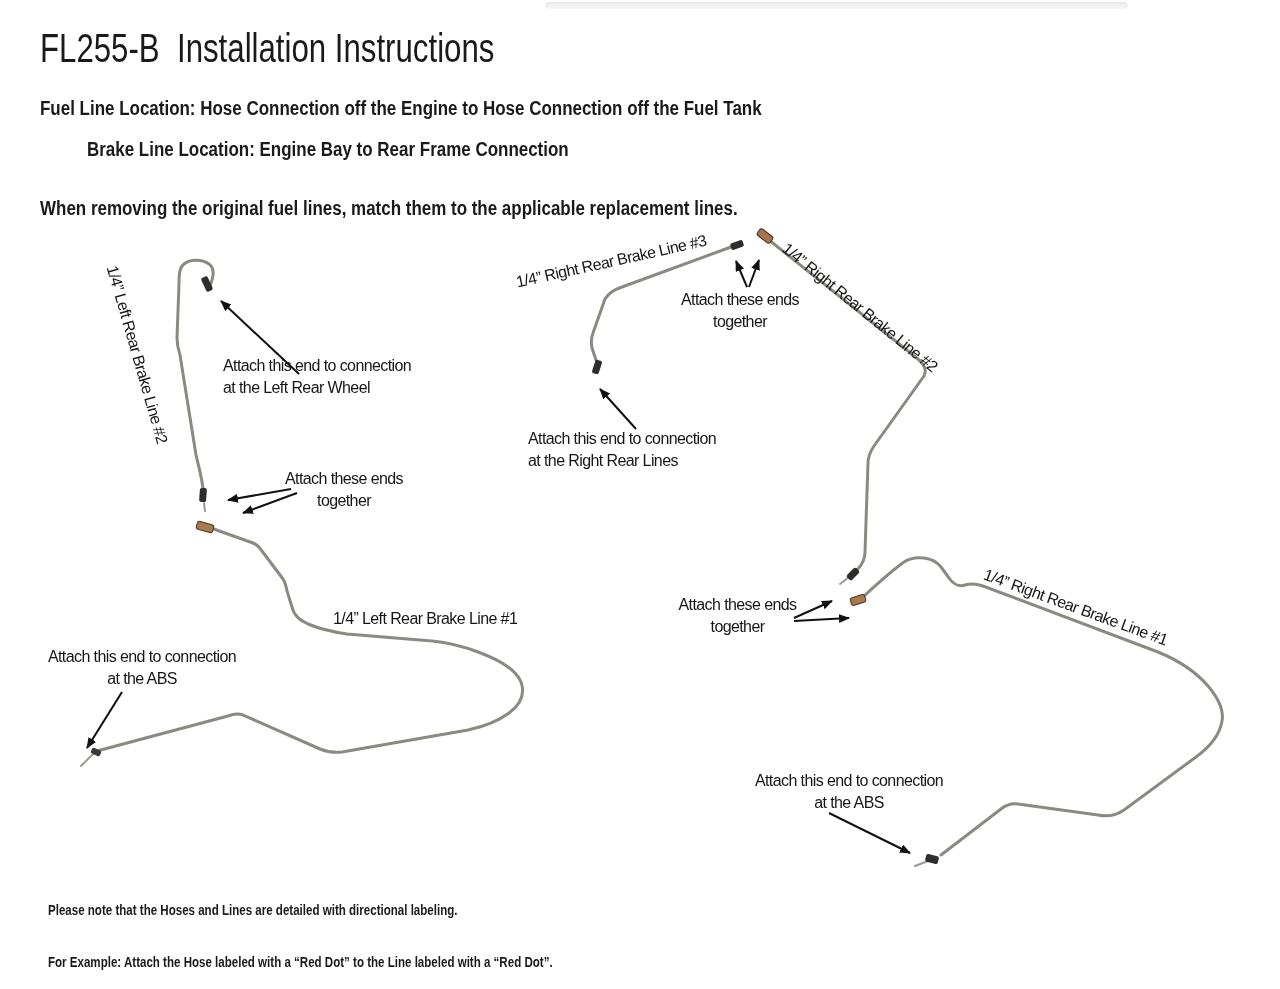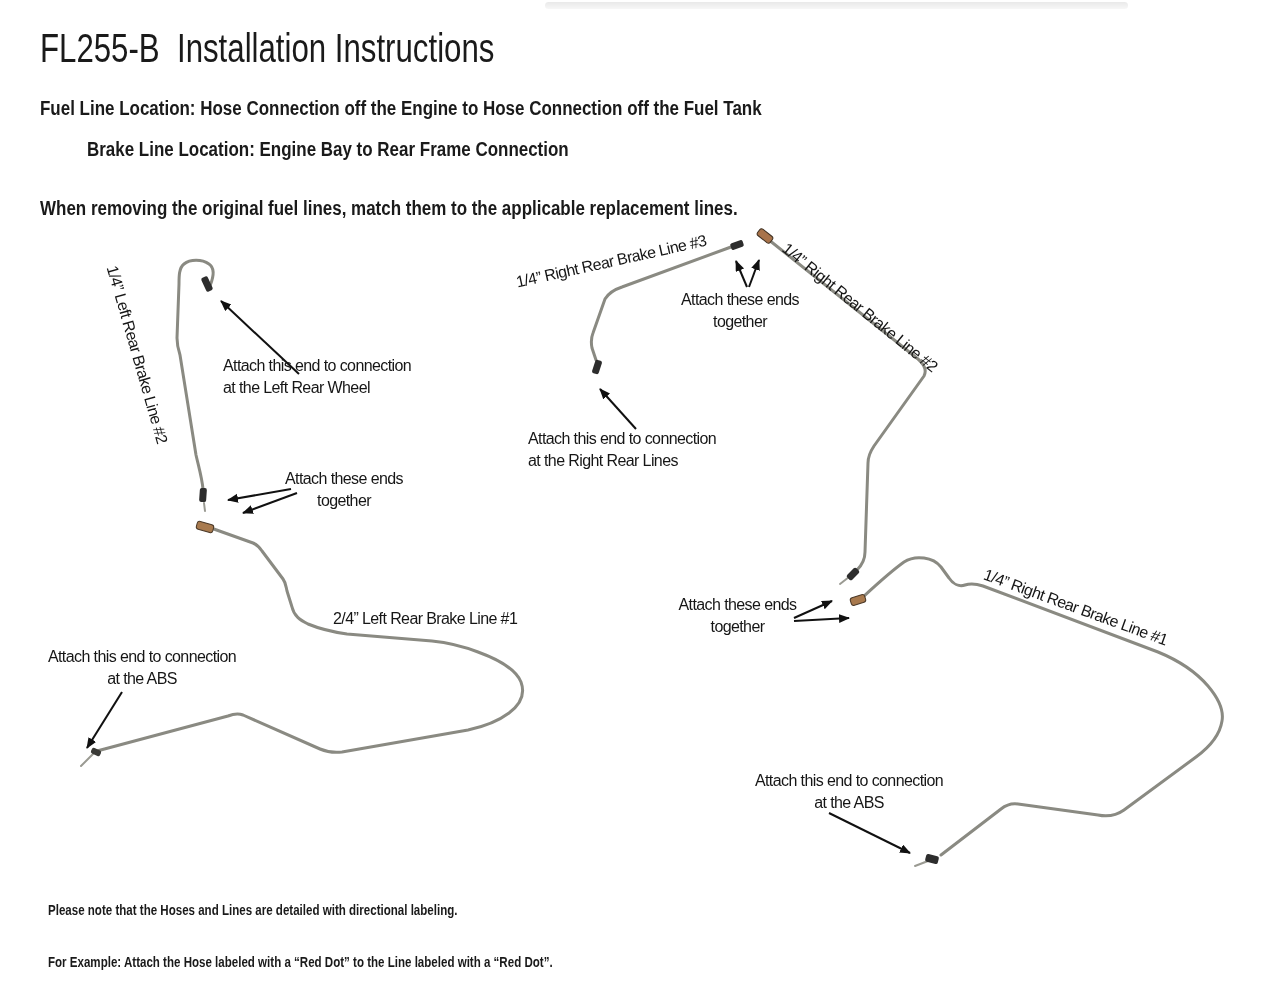--- a/index.html
+++ b/index.html
@@ -89,21 +89,21 @@
     <path marker-end="url(#ah)" d="M 749,287 L 759,260"></path>
     <path marker-end="url(#ah)" d="M 636,429 L 600,389"></path>
     <path marker-end="url(#ah)" d="M 794,618 L 832,601"></path>
     <path marker-end="url(#ah)" d="M 794,621 L 849,618"></path>
     <path marker-end="url(#ah)" d="M 122,692 L 87,748"></path>
     <path marker-end="url(#ah)" d="M 829,813 L 910,853"></path>
   </g>
 </svg>
 
 <div class="abs ann rot" style="left:122px;top:263px;transform:rotate(74deg);">1/4” Left Rear Brake Line #2</div>
-<div class="abs ann rot" style="left:333px;top:608px;">2/4” Left Rear Brake Line #1</div>
+<div class="abs ann rot" style="left:333px;top:608px;">1/4” Left Rear Brake Line #1</div>
 <div class="abs ann rot" style="left:514px;top:272px;transform:rotate(-12.5deg);">1/4” Right Rear Brake Line #3</div>
 <div class="abs ann rot" style="left:791px;top:238px;transform:rotate(39deg);">1/4” Right Rear Brake Line #2</div>
 <div class="abs ann rot" style="left:988px;top:564px;transform:rotate(20deg);">1/4” Right Rear Brake Line #1</div>
 
 <div class="abs ann" style="left:223px;top:355px;">
   <span>Attach this end to connection</span><br>
   <span>at the Left Rear Wheel</span>
 </div>
 <div class="abs ann ctr" style="left:276px;top:468px;width:136px;">
   <span>Attach these ends</span><br>

